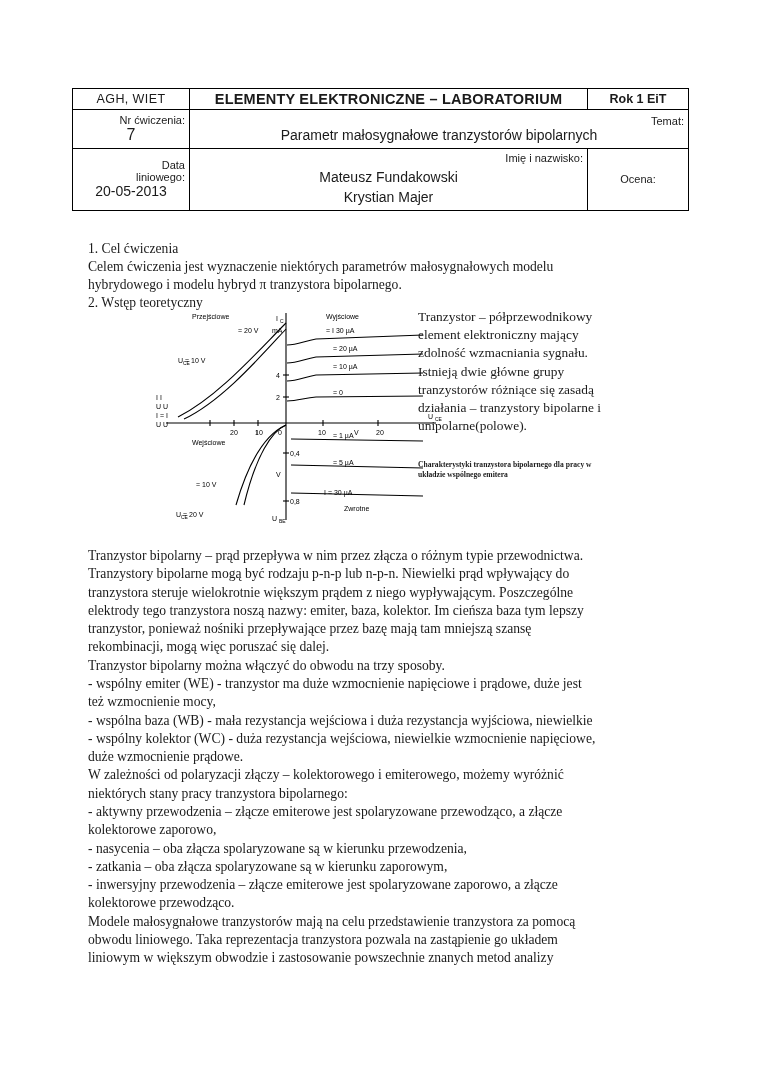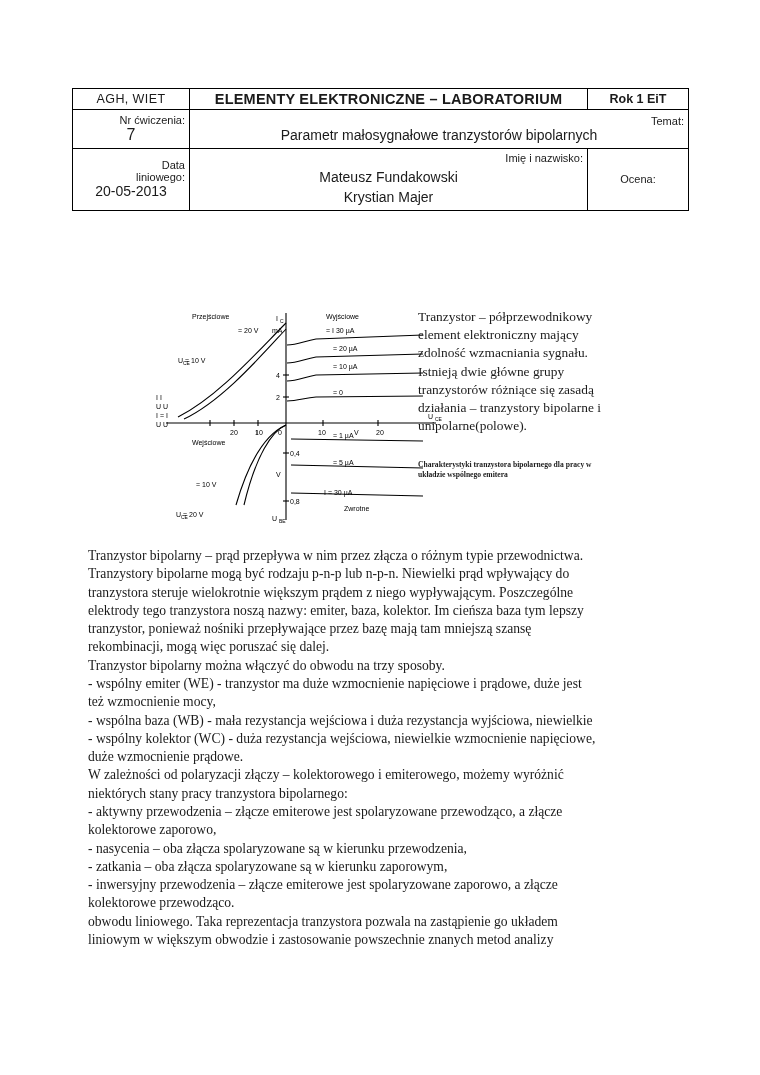--- a/index.html
+++ b/index.html
@@ -156,20 +156,26 @@
       <td class="cell-names">
         <div class="small-label">Imię i nazwisko:</div>
         <div class="mid-value">Mateusz Fundakowski</div>
         <div class="mid-value">Krystian Majer</div>
       </td>
       <td class="cell-ocena">Ocena:</td>
     </tr>
   </tbody>
     </table>
 
+  <div class="content">
+    <p class="tight list-item">1. Cel ćwiczenia</p>
+    <p class="tight">Celem ćwiczenia jest wyznaczenie niektórych parametrów małosygnałowych modelu</p>
+    <p class="tight">hybrydowego i modelu hybryd π tranzystora bipolarnego.</p>
+    <p class="tight list-item">2. Wstęp teoretyczny</p>
+  </div>
 
   <div class="figure-row">
 
     <div class="figure">
       <svg width="300" height="225" viewBox="0 0 300 225">
         <g stroke="#000" fill="none" stroke-width="1.1">
 
           <line x1="138" y1="8" x2="138" y2="215"></line>
           <line x1="18" y1="118" x2="288" y2="118"></line>
 
@@ -278,17 +284,18 @@
     <p> - wspólny kolektor (WC) - duża rezystancja wejściowa, niewielkie wzmocnienie napięciowe,</p>
     <p>duże wzmocnienie prądowe.</p>
     <p>W zależności od polaryzacji złączy – kolektorowego i emiterowego, możemy wyróżnić</p>
     <p>niektórych stany pracy tranzystora bipolarnego:</p>
     <p>- aktywny przewodzenia – złącze emiterowe jest spolaryzowane przewodząco, a złącze</p>
     <p>kolektorowe zaporowo,</p>
     <p>- nasycenia – oba złącza spolaryzowane są w kierunku przewodzenia,</p>
     <p>- zatkania – oba złącza spolaryzowane są w kierunku zaporowym,</p>
     <p>- inwersyjny przewodzenia – złącze emiterowe jest spolaryzowane zaporowo, a złącze</p>
     <p>kolektorowe przewodząco.</p>
+    <p>Modele małosygnałowe tranzystorów mają na celu przedstawienie tranzystora za pomocą</p>
     <p>obwodu liniowego. Taka reprezentacja tranzystora pozwala na zastąpienie go układem</p>
     <p>liniowym w większym obwodzie i zastosowanie powszechnie znanych metod analizy</p>
   </div>
 
 </div>
 
 </body></html>

